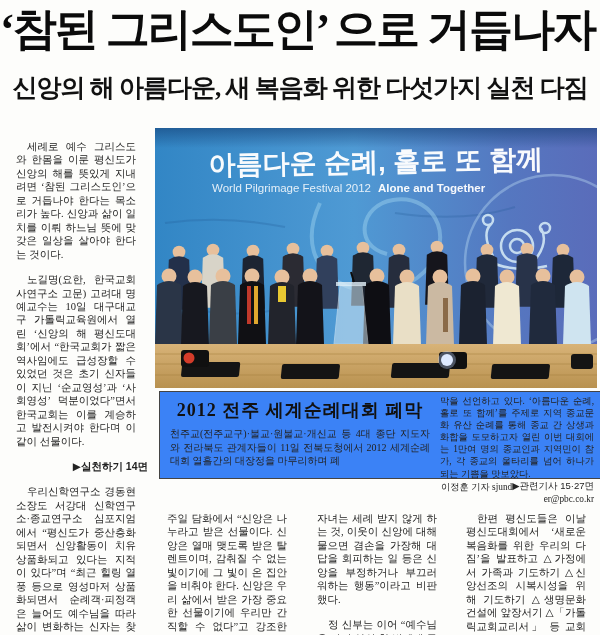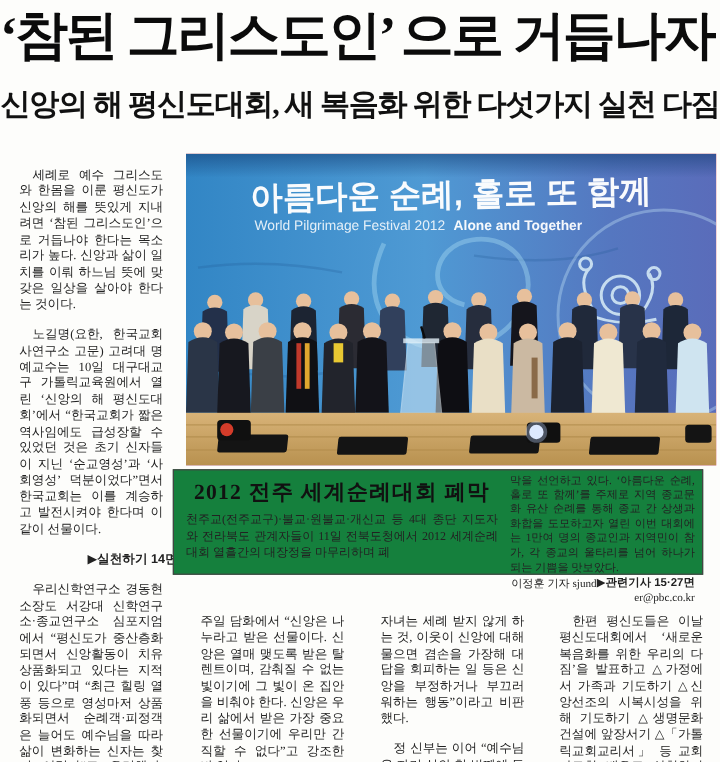--- a/index.html
+++ b/index.html
@@ -32,56 +32,56 @@
   .col2{left:155px;top:500px;height:135px;}
   .col3{left:305px;top:500px;height:135px;}
   .col4{left:454px;top:500px;height:135px;}
   .related{
     font-family:"Liberation Sans","DejaVu Sans",sans-serif;
     font-weight:bold;text-align:right;font-size:10.5px;margin:1px 0;
   }
   
   .photo{
     position:absolute;left:155px;top:128px;width:442px;height:260px;
-    overflow:hidden;background:#fca5a5;
+    overflow:hidden;background:#d946ef;
   }
   .photo svg{display:block;}
   
   .capbox{
-    position:absolute;left:144px;top:391px;width:442px;height:88px;
+    position:absolute;left:159px;top:391px;width:442px;height:88px;
     border:1px solid #444;box-sizing:border-box;
-    display:flex;flex-direction:row;background:#15803d;
+    display:flex;flex-direction:row;background:#3b82f6;
   }
   .capbox-left{width:278px;padding:4px 8px 2px 10px;box-sizing:border-box;}
   .capbox-title{
     font-weight:bold;font-size:18px;letter-spacing:1px;text-align:center;
     margin:2px 0 5px 0;color:#111;
   }
   .capbox-lead{
     font-size:10px;line-height:13.5px;text-align:justify;word-break:break-all;
     margin:0;color:#222;
   }
   .capbox-right{
     flex:1;padding:3px 6px 2px 2px;box-sizing:border-box;
     font-size:9.3px;line-height:12.1px;text-align:justify;word-break:break-all;color:#222;
   }
   .capbox-right p{margin:0;}
   .note-inline{
     float:right;font-family:"Liberation Sans","DejaVu Sans",sans-serif;
-    font-weight:bold;font-size:9.5px;
+    font-weight:normal;font-size:9.5px;
   }
   .cap-byline{text-align:right;font-size:9.3px;margin-top:1px;}
 </style>
 </head>
 <body>
 
 <div class="page">
 
   <div class="headline">‘참된 그리스도인’ 으로 거듭나자</div>
-  <div class="subheadline">신앙의 해 평신도대회, 새 복음화 위한 다섯가지 실천 다짐</div>
+  <div class="subheadline">신앙의 해 아름다운, 새 복음화 위한 다섯가지 실천 다짐</div>
 
   <div class="bodycol col1">
     <p>세례로 예수 그리스도와 한몸을 이룬 평신도가 신앙의 해를 뜻있게 지내려면 ‘참된 그리스도인’으로 거듭나야 한다는 목소리가 높다. 신앙과 삶이 일치를 이뤄 하느님 뜻에 맞갖은 일상을 살아야 한다는 것이다.</p>
     <p>노길명(요한, 한국교회사연구소 고문) 고려대 명예교수는 10일 대구대교구 가톨릭교육원에서 열린 ‘신앙의 해 평신도대회’에서 “한국교회가 짧은 역사임에도 급성장할 수 있었던 것은 초기 신자들이 지닌 ‘순교영성’과 ‘사회영성’ 덕분이었다”면서 한국교회는 이를 계승하고 발전시켜야 한다며 이 같이 선물이다.</p>
     <div class="related">▶실천하기 14면</div>
     <p>우리신학연구소 경동현 소장도 서강대 신학연구소·종교연구소 심포지엄에서 “평신도가 중산층화되면서 신앙활동이 치유상품화되고 있다는 지적이 있다”며 “최근 힐링 열풍 등으로 영성마저 상품화되면서 순례객·피정객은 늘어도 예수님을 따라 삶이 변화하는 신자는 찾기 어렵다”고 우려했다. 참된 그리스도인으로 거듭나려면 신앙을 하느님에게서 받은 선물로 여기고, 감사하며 전교해야 한다는 지적이다.</p>
 
   </div>
 
   <div class="photo">

